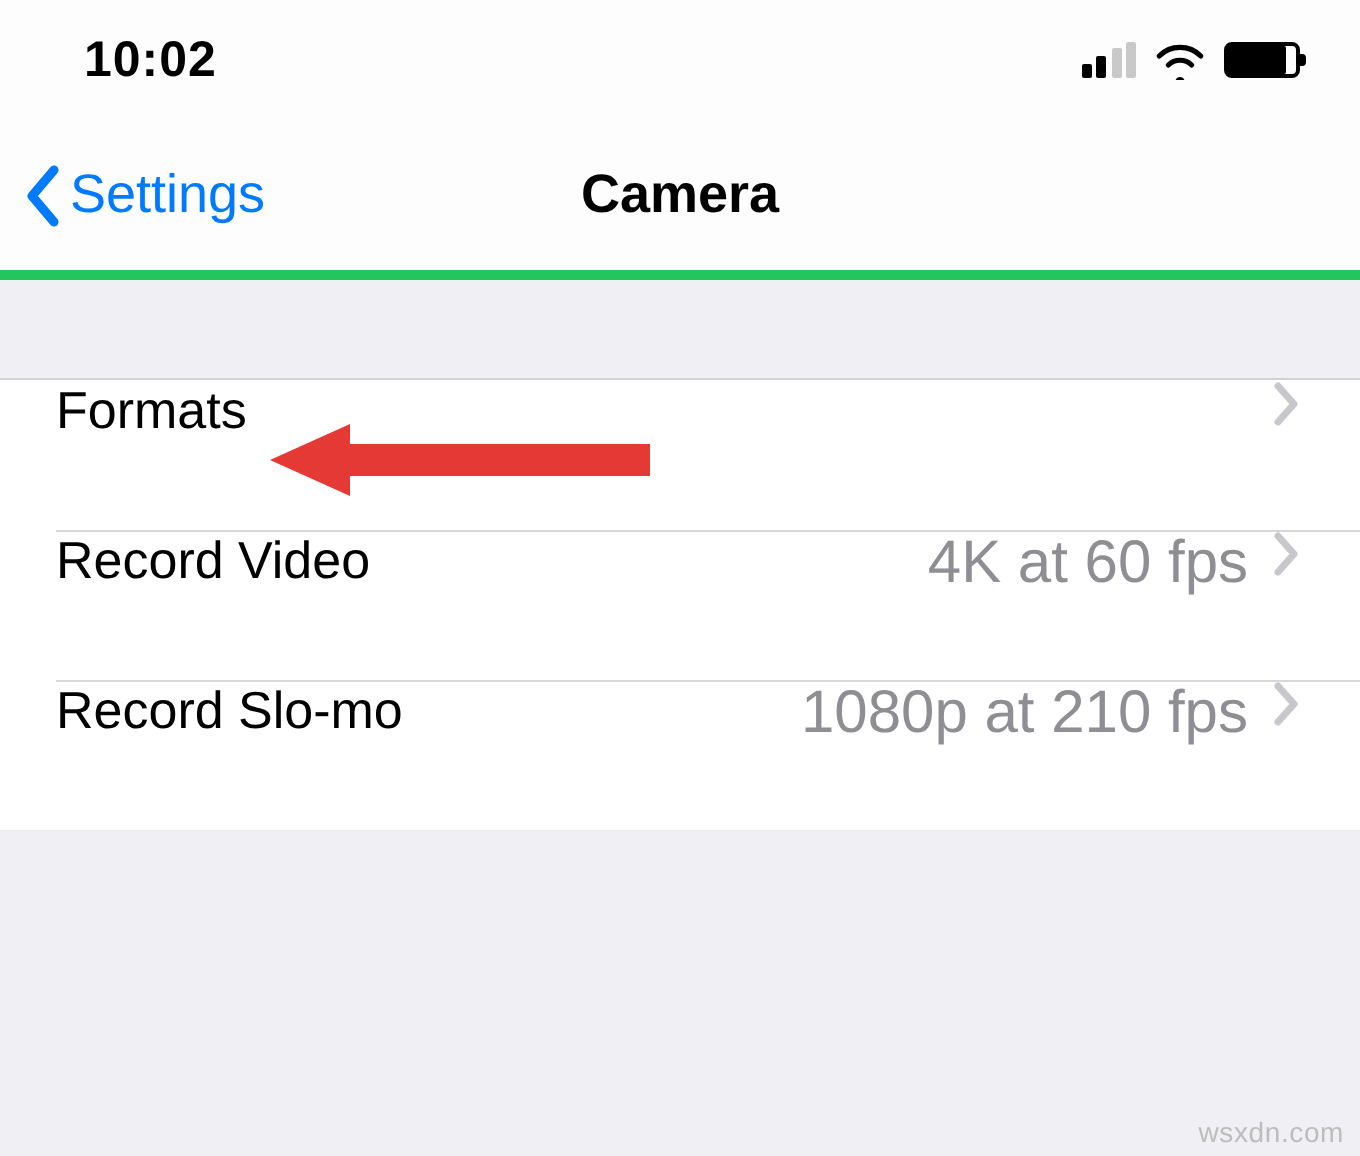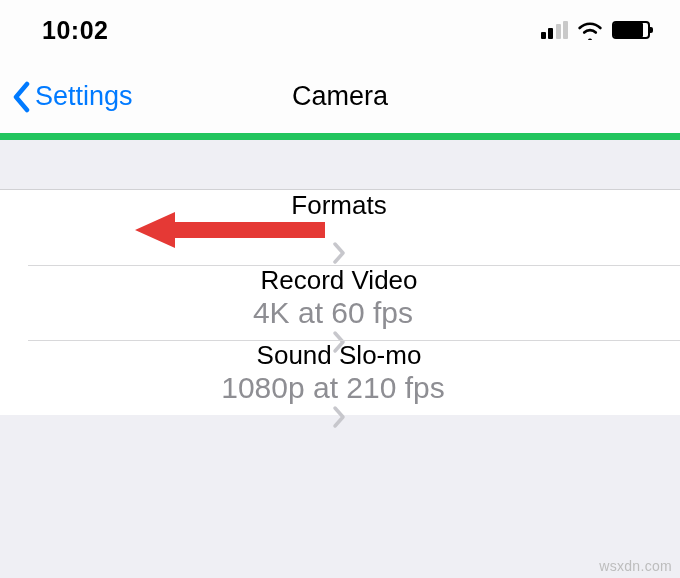--- a/index.html
+++ b/index.html
@@ -65,59 +65,57 @@
     }
     .battery-fill {
       height: 100%;
       width: 85%;
       background: #000;
       border-radius: 1px;
     }
     .nav-bar {
       height: 80px;
       background: #fdfdfd;
-      border-bottom: 7px solid #22c55e;
+      border-bottom: 5px solid #22c55e;
       position: relative;
       display: flex;
       align-items: center;
     }
     .back-button {
       position: absolute;
       left: 12px;
       display: flex;
       align-items: center;
       color: #007aff;
       font-size: 27px;
       gap: 4px;
       cursor: pointer;
     }
     .back-chevron svg { display:block; }
     .nav-title {
       position: absolute;
       left: 50%;
       transform: translateX(-50%);
       font-size: 27px;
-      font-weight: 400;
+      font-weight: 700;
     }
     .spacer {
       height: 50px;
       background: #efeff4;
       border-bottom: 1px solid #d1d1d4;
     }
     .list {
       background: #fff;
     }
     .row {
       height: 75px;
       display: flex;
-      align-items: center;
       padding: 0 30px 0 28px;
       position: relative;
       cursor: pointer;
-      flex-direction: column;
     }
     .row + .row::before {
       content: "";
       position: absolute;
       top: 0;
       left: 28px;
       right: 0;
       height: 1px;
       background: #d8d8da;
     }
@@ -225,21 +223,21 @@
     <span class="row-spacer"></span>
     <span class="row-value">4K at 60 fps</span>
     <span class="chevron">
       <svg width="14" height="24" viewBox="0 0 14 24">
           <polyline points="3,3 11,12 3,21" stroke="#c7c7cc" stroke-width="3.5" fill="none" stroke-linecap="round" stroke-linejoin="round"></polyline>
         </svg>
     </span>
   </div>
 
   <div class="row">
-    <span class="row-label">Sound Slo-mo</span>
+    <span class="row-label">Record Slo-mo</span>
     <span class="row-spacer"></span>
     <span class="row-value">1080p at 210 fps</span>
     <span class="chevron">
       <svg width="14" height="24" viewBox="0 0 14 24">
           <polyline points="3,3 11,12 3,21" stroke="#c7c7cc" stroke-width="3.5" fill="none" stroke-linecap="round" stroke-linejoin="round"></polyline>
         </svg>
     </span>
   </div>
 
 

